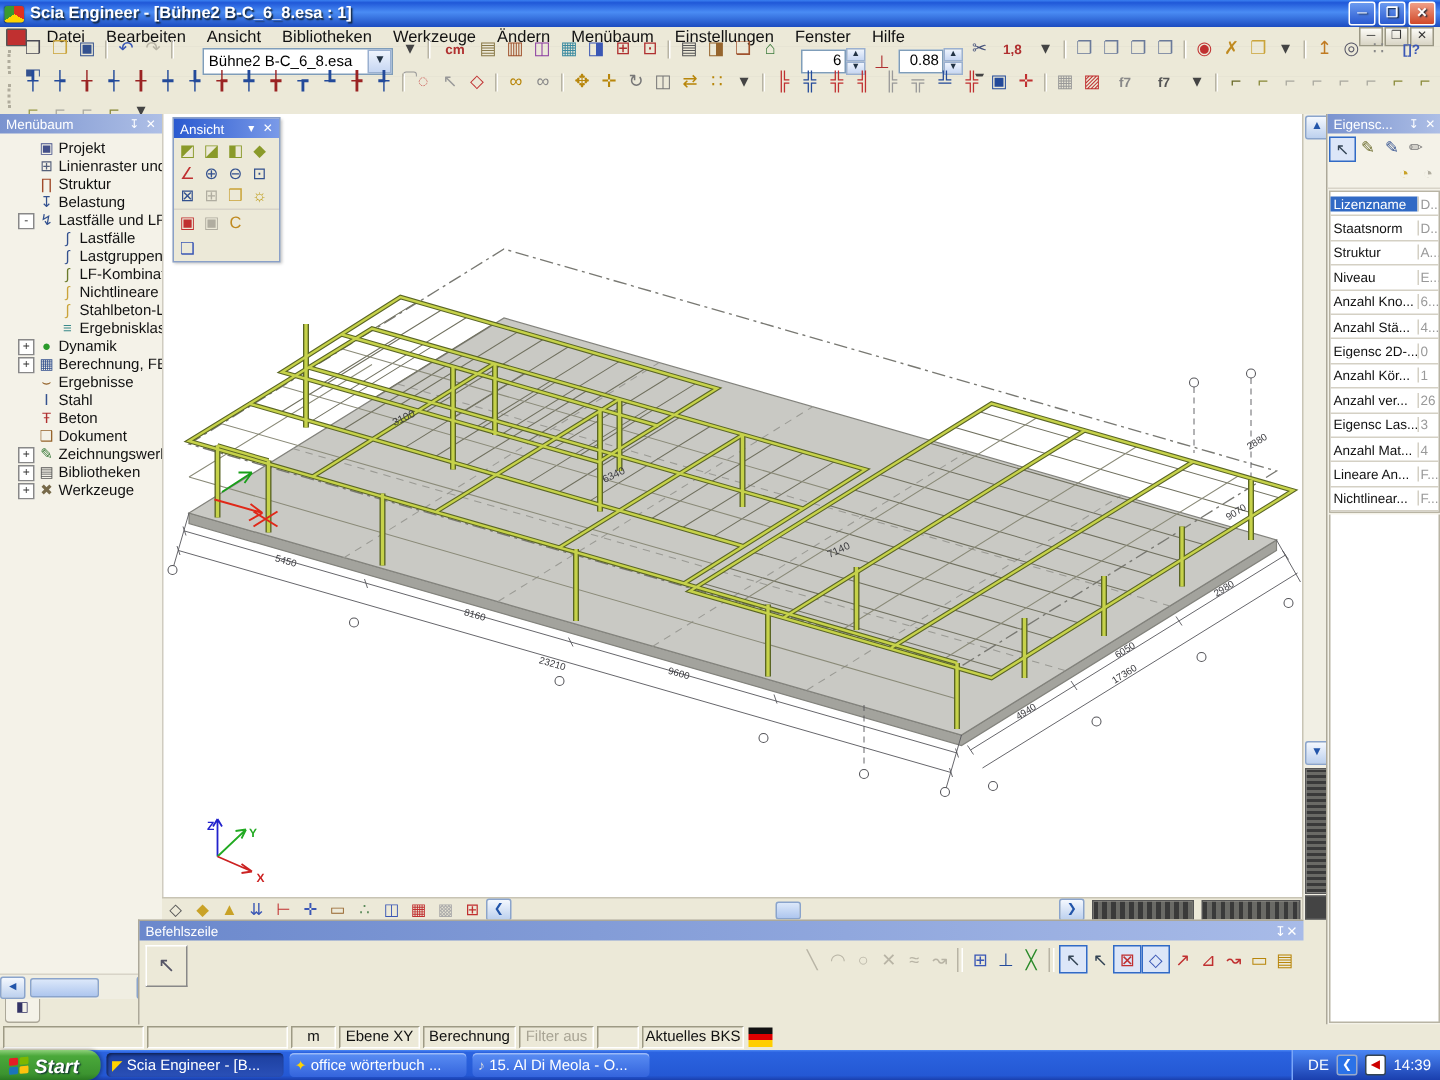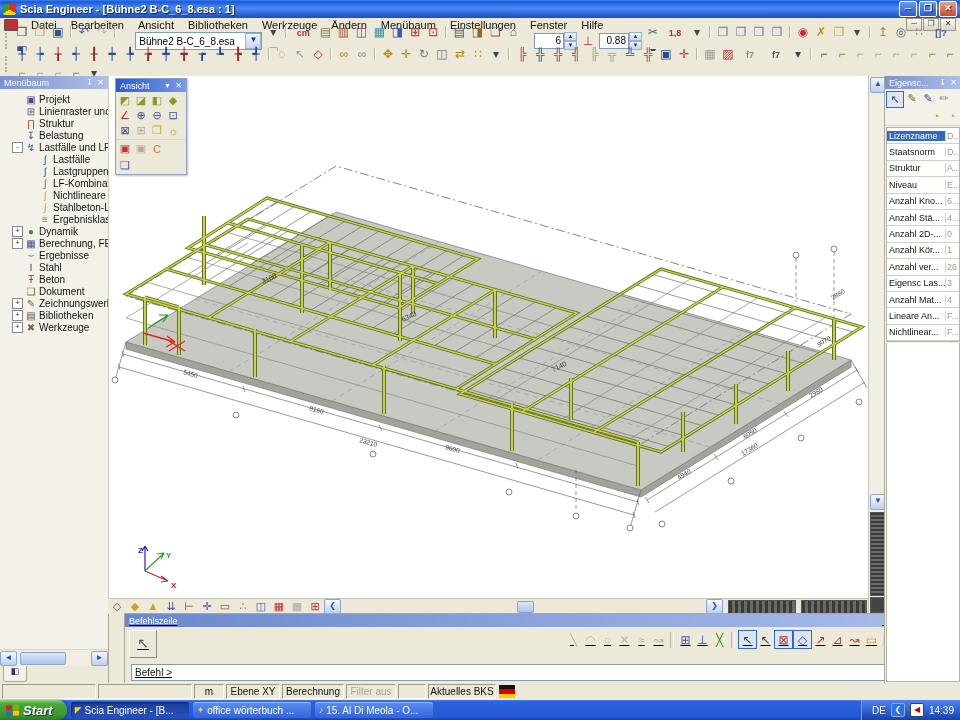--- a/index.html
+++ b/index.html
@@ -91,22 +91,22 @@
     background:repeating-linear-gradient(180deg,#3a3a3a 0 2px,#6a6a66 2px 4px);}
   #vdark2{position:absolute;left:1px;top:521px;width:14px;height:14px;border:1px solid #555;background:#444;}
   #bottombar{position:absolute;left:108px;top:598px;width:760px;height:15px;background:#ece9d8;
     border-top:1px solid #c8c4b4;display:flex;align-items:center;}
   #bottombar .tbico{width:18px;height:14px;font-size:11px;}
   .hthumb{width:15px;height:10px;margin-left:176px;background:linear-gradient(180deg,#dce8fa,#aec6ee);
     border:1px solid #8aa4cc;border-radius:2px;}
   .hdark{height:12px;border:1px solid #555;margin-left:5px;
     background:repeating-linear-gradient(90deg,#3a3a3a 0 3px,#6a6a66 3px 6px);}
   
-  #cmdpanel{position:absolute;left:124px;top:613px;width:776px;height:70px;background:#ece9d8;
-    border:1px solid #aca899;border-right:none;text-decoration:underline;}
+  #cmdpanel{position:absolute;left:92px;top:613px;width:776px;height:70px;background:#ece9d8;
+    border:1px solid #aca899;border-right:none;}
   #cmdhead{height:13px;background:linear-gradient(90deg,#6b88cc,#a8bbe8);color:#fff;font-size:9px;
     display:flex;align-items:center;padding:0 4px;}
   #cmdhead .ctitle{flex:1;}
   #cmdrow{height:34px;display:flex;align-items:flex-start;padding:3px 4px 0 4px;}
   #cursorbtn{width:26px;height:26px;border:1px solid #fff;border-right-color:#888;border-bottom-color:#888;
     background:#ece9d8;font-size:14px;color:#556;text-align:center;line-height:24px;}
   #cmdicons{margin-left:auto;display:flex;align-items:center;}
   #cmdicons .tbico{width:17px;height:17px;}
   #cmdinput{margin:0 6px;height:15px;background:#fff;border:1px solid #7f9db9;
     font-size:10px;line-height:15px;padding-left:3px;color:#111;}
@@ -494,21 +494,20 @@
           <span class="tbico" title="snap-midpoint-button" style="color: rgb(51, 68, 85);">↖</span>
           <span class="tbico on" title="snap-intersection-button" style="color: rgb(192, 48, 48);">⊠</span>
           <span class="tbico on" title="snap-polygon-button" style="color: rgb(58, 87, 181);">◇</span>
           <span class="tbico" title="snap-tangent-button" style="color: rgb(192, 48, 48);">↗</span>
           <span class="tbico" title="snap-angle-button" style="color: rgb(192, 48, 48);">⊿</span>
           <span class="tbico" title="snap-arc-button" style="color: rgb(192, 48, 48);">↝</span>
           <span class="tbico" title="measure-button" style="color: rgb(184, 134, 11);">▭</span>
           <span class="tbico" title="notebook-button" style="color: rgb(184, 134, 11);">▤</span>
         </span>
     </div>
-    <div id="cmdinput">Befehl &gt;</div>
   </div>
 
   <div id="propspanel">
     <div class="phead">
       <span class="ptitle">Eigensc...</span>
       <span class="pbtn">↧</span>
       <span class="pbtn">✕</span>
     </div>
     <div id="ptools">
       <div class="row">
@@ -541,21 +540,21 @@
         </div>
       <div class="prow">
           <span class="plab">Anzahl Kno...</span>
           <span class="pval">6...</span>
         </div>
       <div class="prow">
           <span class="plab">Anzahl Stä...</span>
           <span class="pval">4...</span>
         </div>
       <div class="prow">
-          <span class="plab">Anzahl 2D-...</span>
+          <span class="plab">Eigensc 2D-...</span>
           <span class="pval">0</span>
         </div>
       <div class="prow">
           <span class="plab">Anzahl Kör...</span>
           <span class="pval">1</span>
         </div>
       <div class="prow">
           <span class="plab">Anzahl ver...</span>
           <span class="pval">26</span>
         </div>

